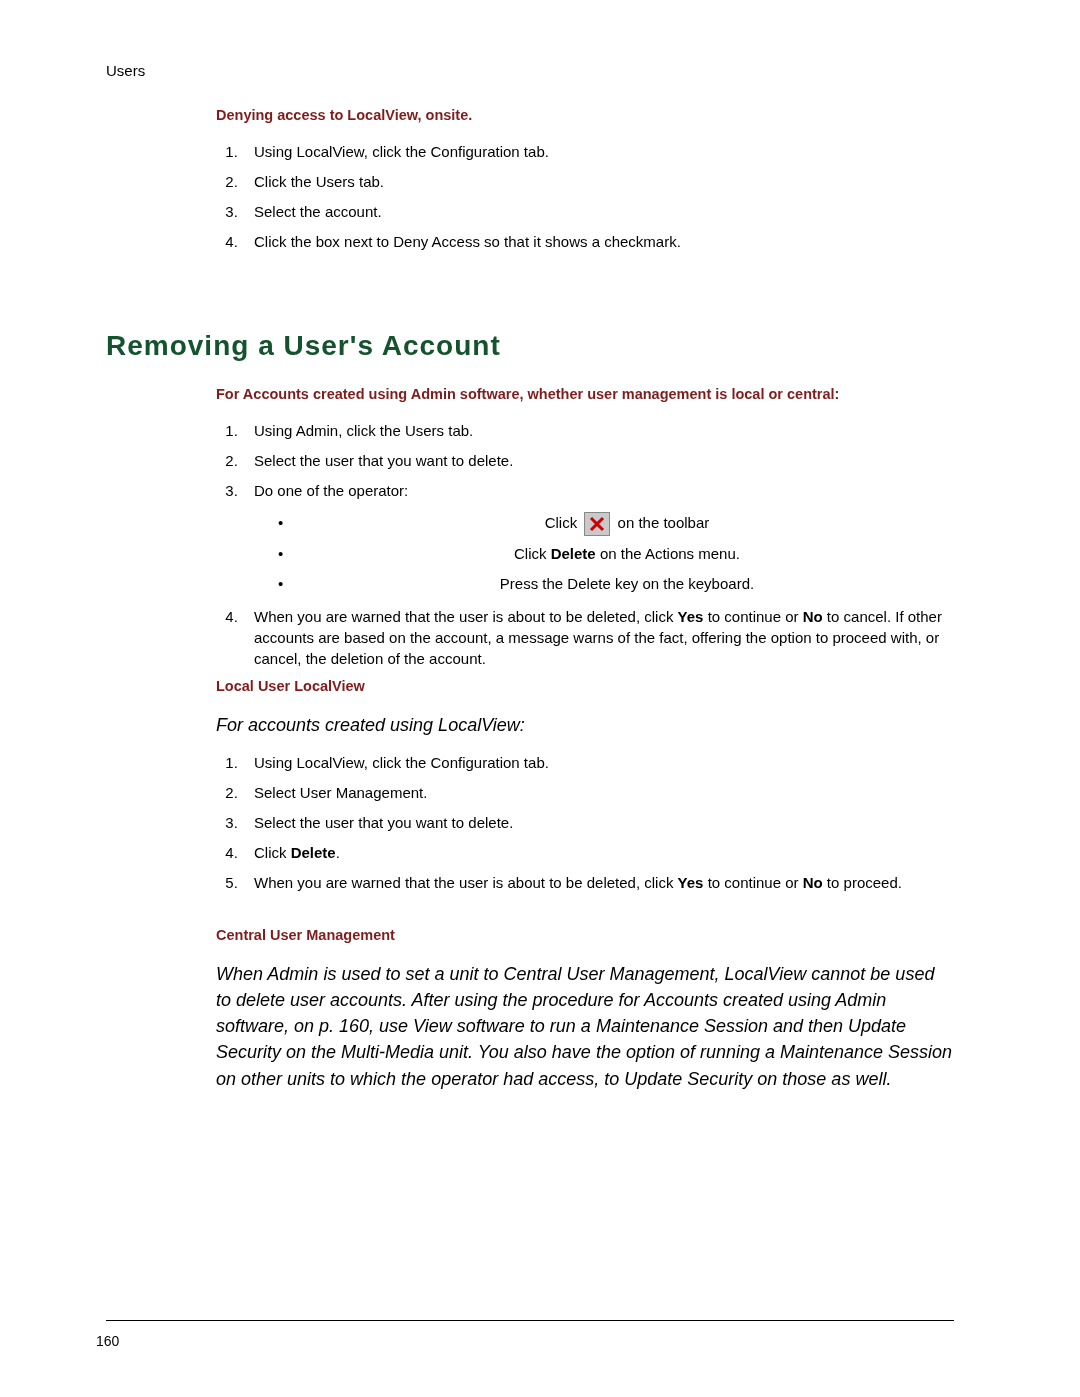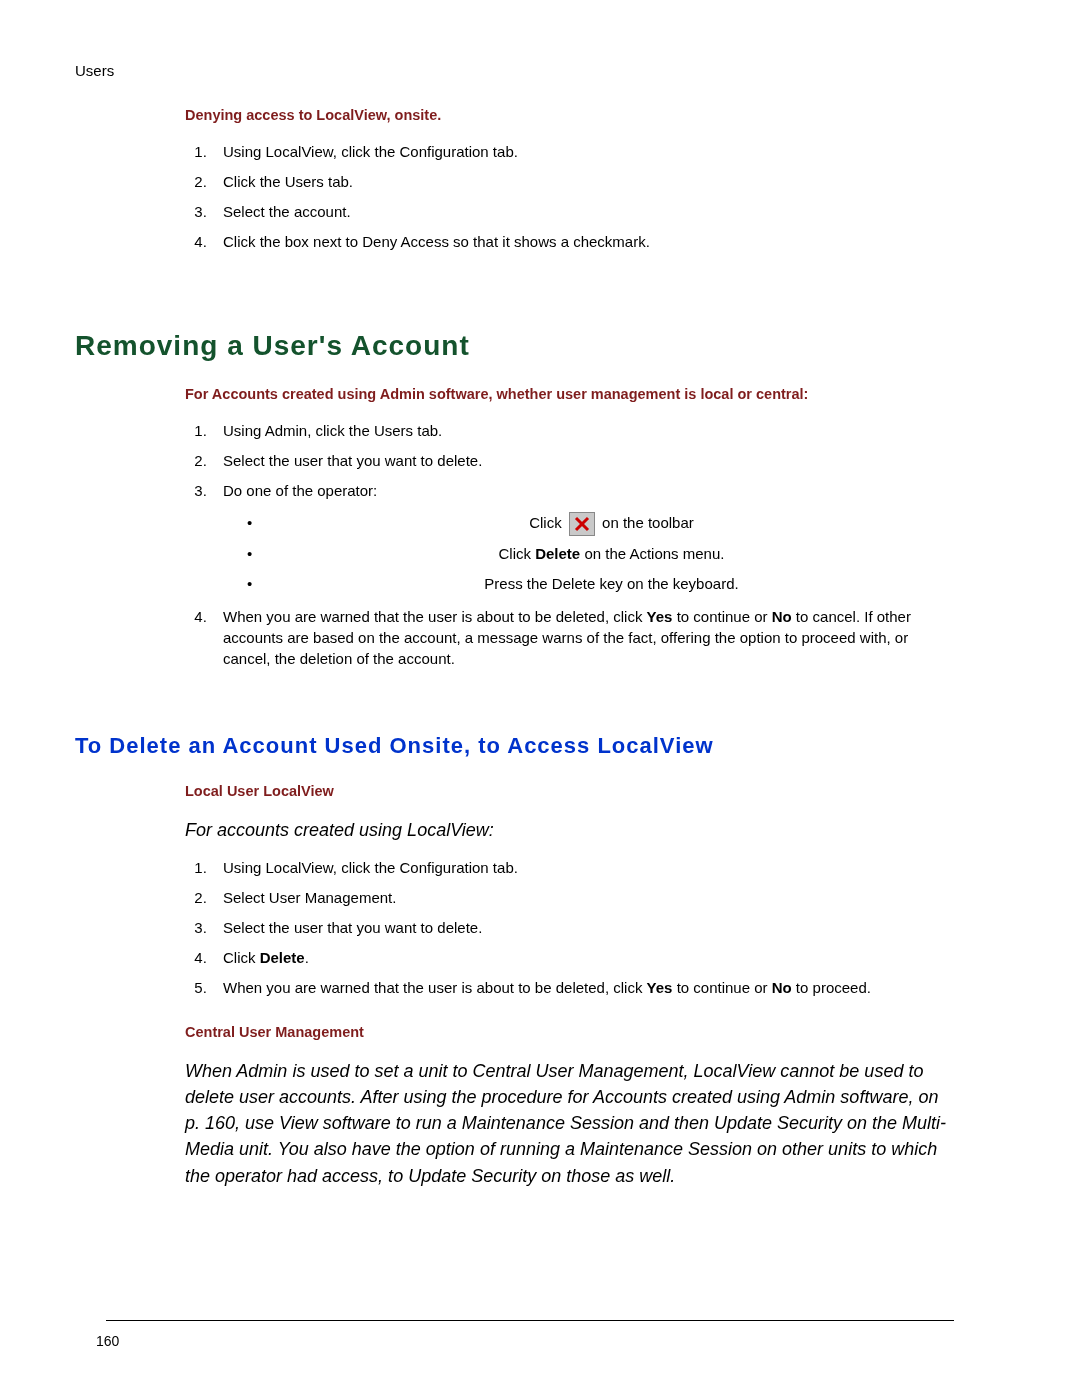--- a/index.html
+++ b/index.html
@@ -7,21 +7,21 @@
     padding: 0;
     background: #ffffff;
     font-family: Arial, Helvetica, sans-serif;
     color: #000000;
   }
   .page {
     width: 1060px;
     height: 1397px;
     position: relative;
     box-sizing: border-box;
-    padding: 62px 106px 50px 75px;
+    padding: 62px 106px 50px 106px;
   }
   .header-label {
     font-size: 15px;
     margin-bottom: 28px;
   }
   .content-block {
     margin-left: 110px;
   }
   .sub-head {
     color: #7f1d1d;
@@ -148,35 +148,34 @@
           </li>
           <li>Press the Delete key on the keyboard.</li>
         </ul>
       </li>
       <li>
         <span>When you are warned that the user is about to be deleted, click </span><span class="bold">Yes</span><span> to continue or </span><span class="bold">No</span><span> to cancel. If other accounts are based on the account, a message warns of the fact, offering the option to proceed with, or cancel, the deletion of the account.</span>
       </li>
     </ol>
   </div>
 
-  <h2 class="section">To Delete an Account Used Onsite, to Access LocalView</h2>
   <div class="content-block">
     <div class="sub-head">Local User LocalView</div>
     <div class="para">For accounts created using LocalView:</div>
     <ol class="num">
       <li>Using LocalView, click the Configuration tab.</li>
       <li>Select User Management.</li>
       <li>Select the user that you want to delete.</li>
       <li>
         <span>Click </span><span class="bold">Delete</span><span>.</span>
       </li>
       <li>
         <span>When you are warned that the user is about to be deleted, click </span><span class="bold">Yes</span><span> to continue or </span><span class="bold">No</span><span> to proceed.</span>
       </li>
     </ol>
-    <div class="sub-head" style="margin-top:26px;">Central User Management</div>
+    <div class="sub-head" style="margin-top:34px;">Central User Management</div>
     <div class="para">When Admin is used to set a unit to Central User Management, LocalView cannot be used to delete user accounts. After using the procedure for Accounts created using Admin software, on p. 160, use View software to run a Maintenance Session and then Update Security on the Multi-Media unit. You also have the option of running a Maintenance Session on other units to which the operator had access, to Update Security on those as well.</div>
   </div>
 
   <div class="footer-rule"></div>
   <div class="page-num">160</div>
 
 </div>
 
 </body></html>

